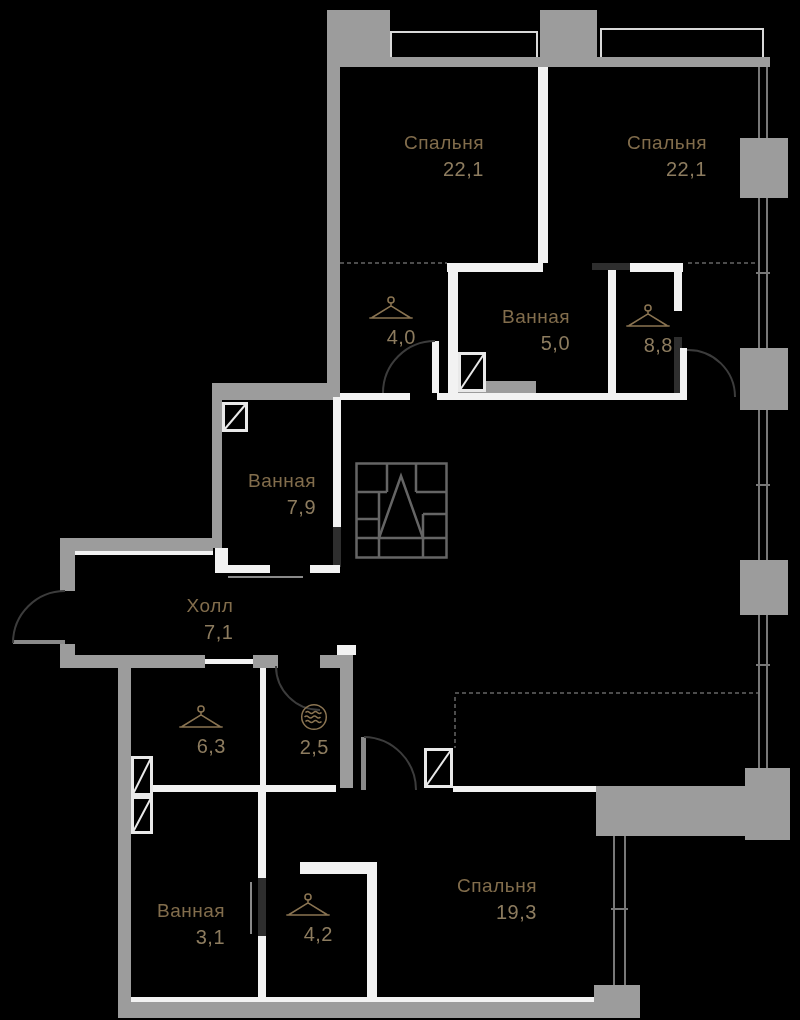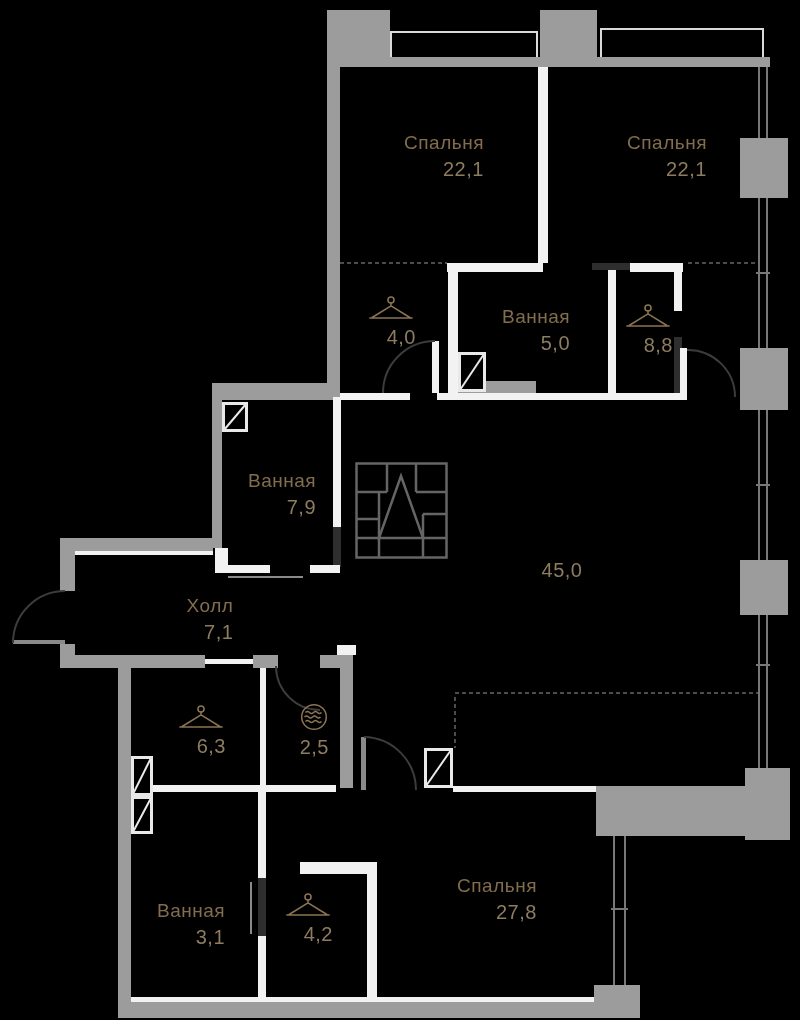--- a/index.html
+++ b/index.html
@@ -182,21 +182,20 @@
     <div class="nm">Ванная</div>
     <div class="ar">7,9</div>
   </div>
 
   <div class="lab" style="left:210px;top:592px">
     <div class="nm">Холл</div>
     <div class="ar">7,1</div>
   </div>
 
   <div class="lab" style="left:562px;top:557px">
-    <div class="ar">45,0</div>
   </div>
 
   <div class="lab" style="left:201px;top:704px">
     <span class="ic">
       <svg width="50" height="27" viewBox="0 0 54 30">
           <g fill="none" stroke="#8a7452" stroke-width="1.7" stroke-linecap="round">
             <circle cx="27" cy="5.5" r="3.4"></circle>
             <path d="M27,9 V12 M6,25 L27,12 L48,25 M3.5,25.6 H50.5"></path>
           </g>
         </svg>
@@ -230,16 +229,16 @@
             <circle cx="27" cy="5.5" r="3.4"></circle>
             <path d="M27,9 V12 M6,25 L27,12 L48,25 M3.5,25.6 H50.5"></path>
           </g>
         </svg>
     </span>
     <div class="ar">4,2</div>
   </div>
 
   <div class="lab" style="left:497px;top:872px">
     <div class="nm">Спальня</div>
-    <div class="ar">27,8</div>
+    <div class="ar">19,3</div>
   </div>
 
 </div>
 
 </body></html>

